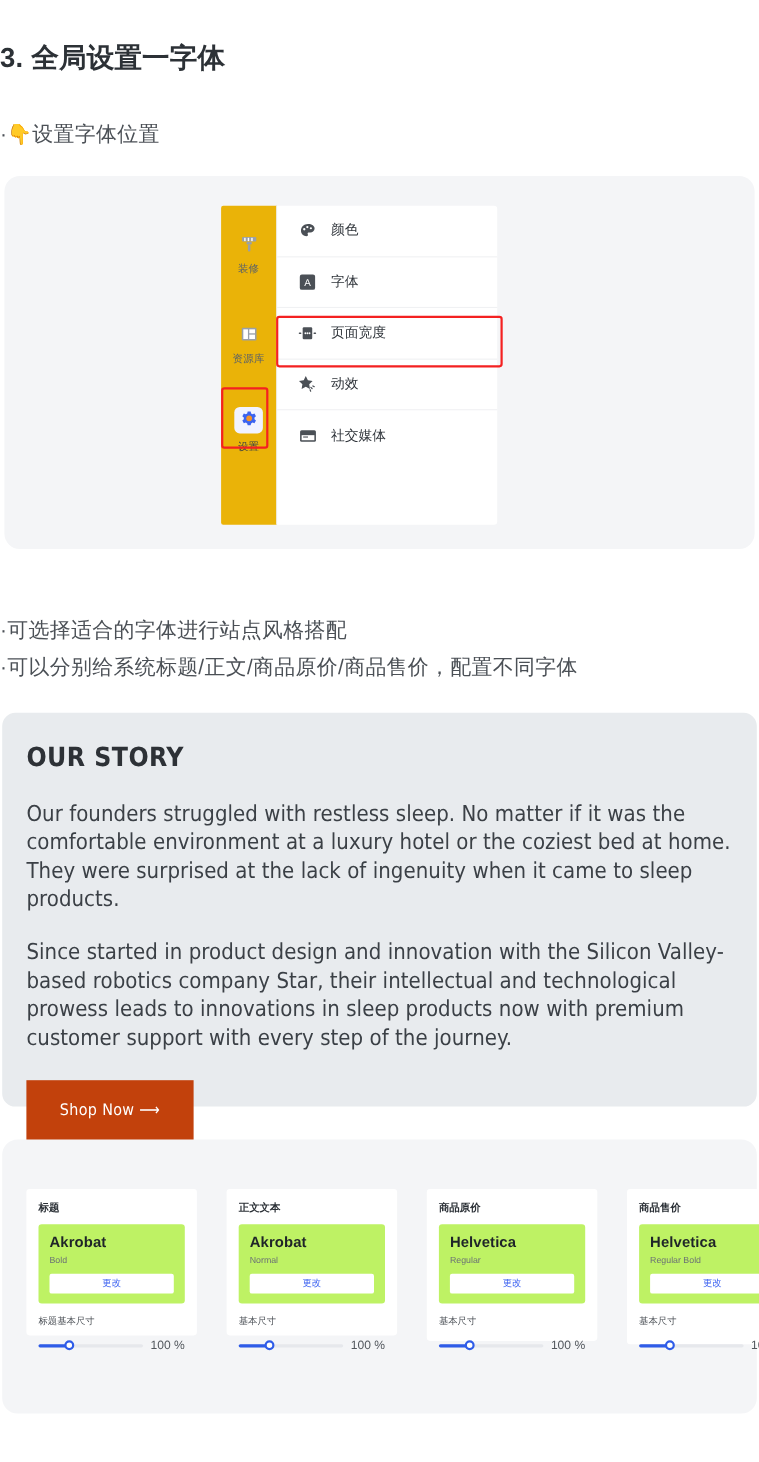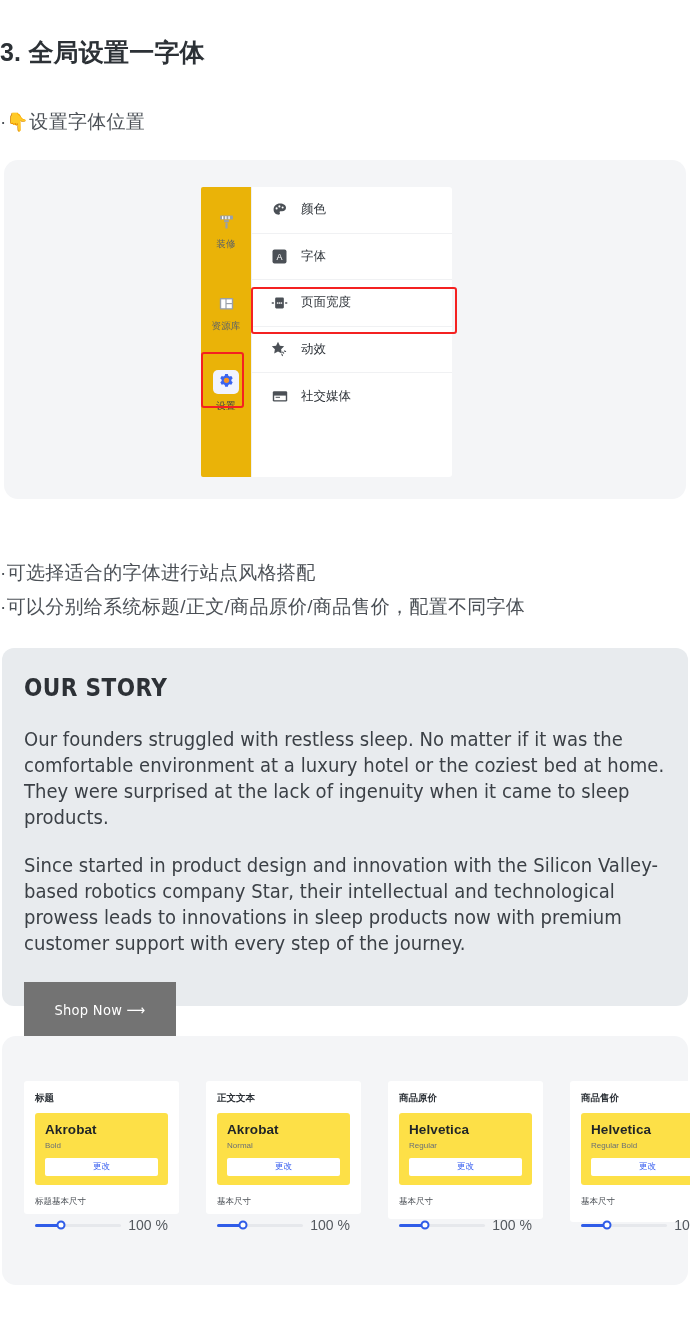--- a/index.html
+++ b/index.html
@@ -145,21 +145,21 @@
   .story-p {
     font-size: 20px;
     line-height: 26px;
     color: #3b4046;
     letter-spacing: .05px;
     margin-bottom: 22px;
   }
   .shop-btn {
     margin-top: 26px;
     width: 152px; height: 56px;
-    background: #737373;
+    background: #c2410c;
     color: #ffffff;
     border: none;
     font-size: 14.5px;
     letter-spacing: .3px;
     display: flex;
     align-items: center;
     justify-content: center;
     font-family: inherit;
     cursor: pointer;
   }
@@ -187,21 +187,21 @@
   .fcard.c1, .fcard.c2 { height: 133px; }
   .fcard.c3 { height: 138px; }
   .fcard.c4 { height: 141px; }
   .fcard-label {
     font-size: 9.5px;
     font-weight: bold;
     color: #2b3036;
     margin-bottom: 8px;
   }
   .fbox {
-    background: #fde047;
+    background: #bef264;
     border-radius: 3px;
     padding: 9px 10px 9px 10px;
   }
   .fname {
     font-size: 13.5px;
     font-weight: bold;
     color: #1f2428;
     letter-spacing: .1px;
   }
   .fweight {
@@ -248,21 +248,21 @@
     position: absolute;
     left: 30%;
     top: 50%;
     transform: translate(-50%, -50%);
     width: 9px; height: 9px;
     background: #ffffff;
     border: 2px solid #2f5ce8;
     border-radius: 50%;
   }
   .pct {
-    font-size: 14px;
+    font-size: 11px;
     color: #53585e;
     white-space: nowrap;
   }
 </style>
 </head>
 <body>
 
 <div class="page-heading">3. 全局设置一字体</div>
 
 <div class="bullet-line l1">

